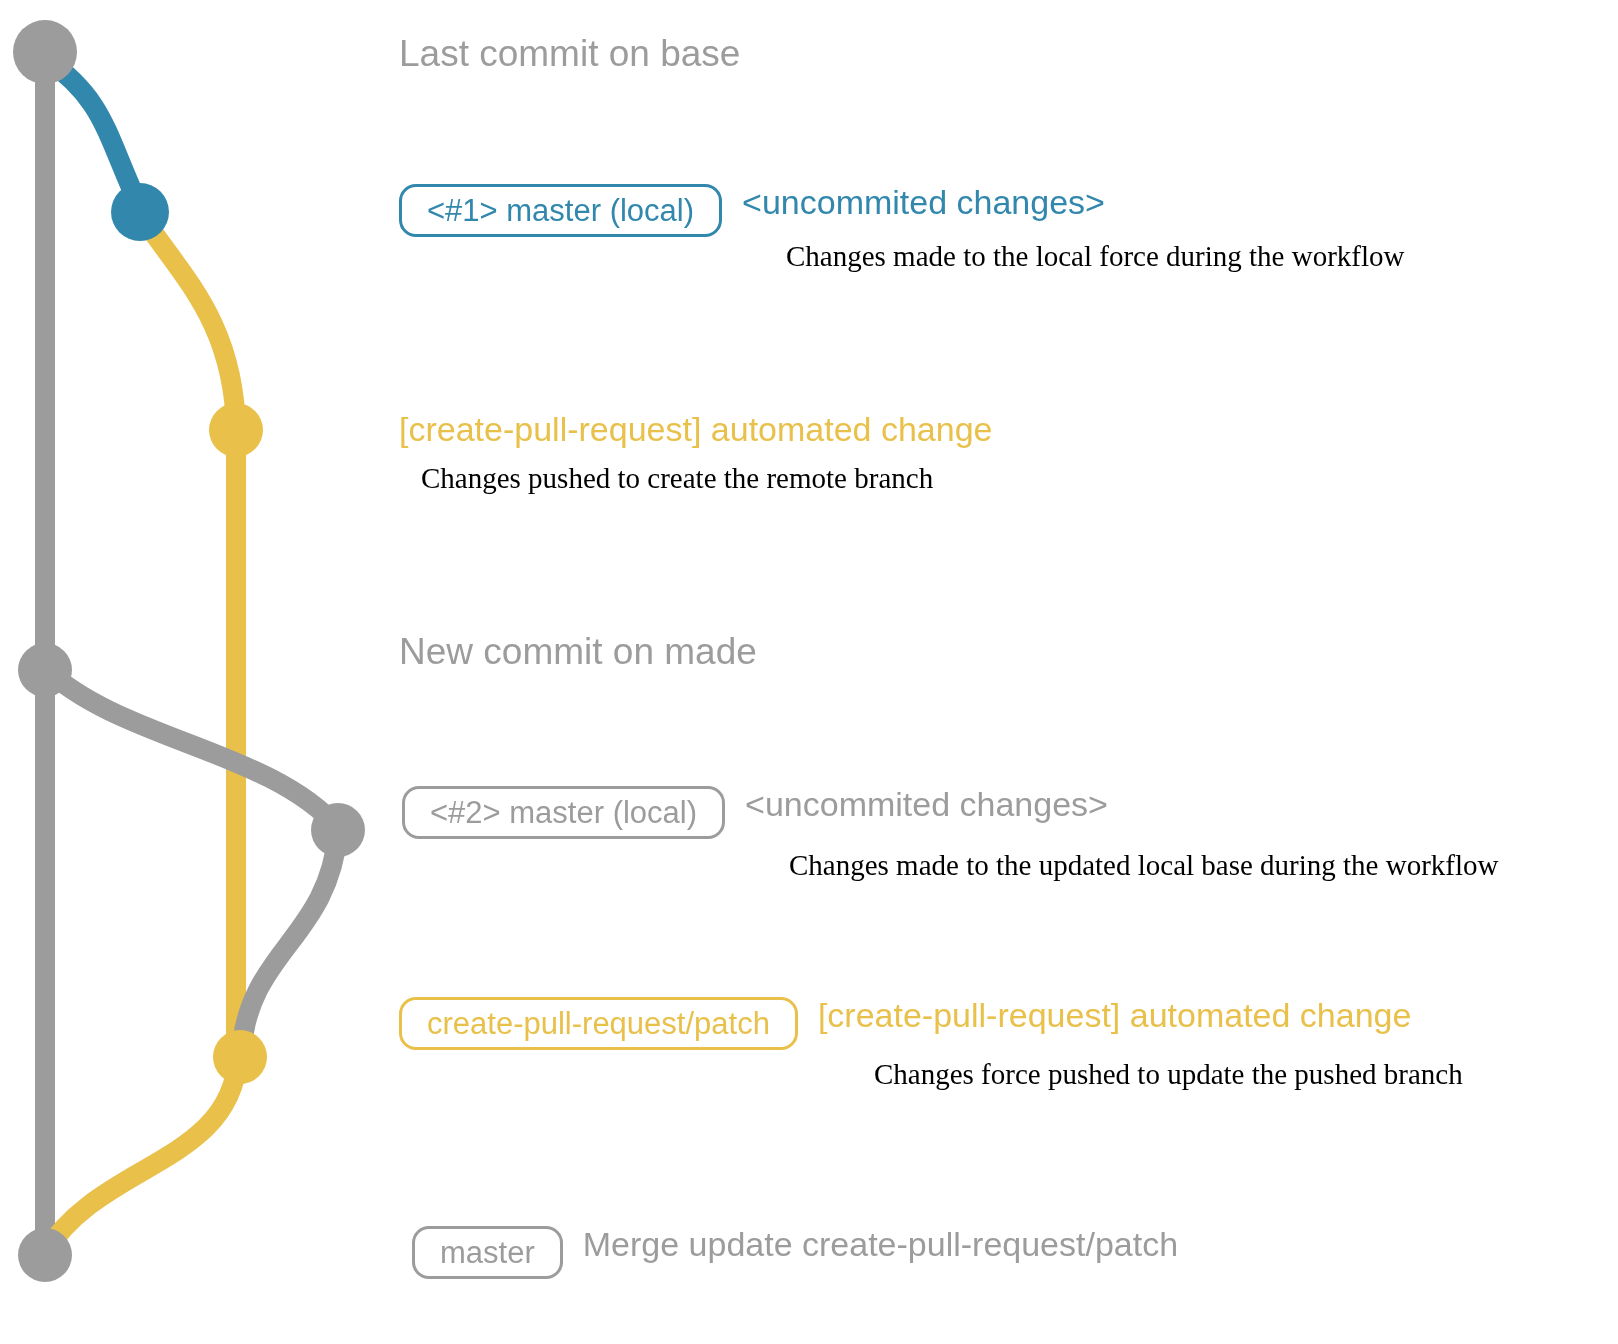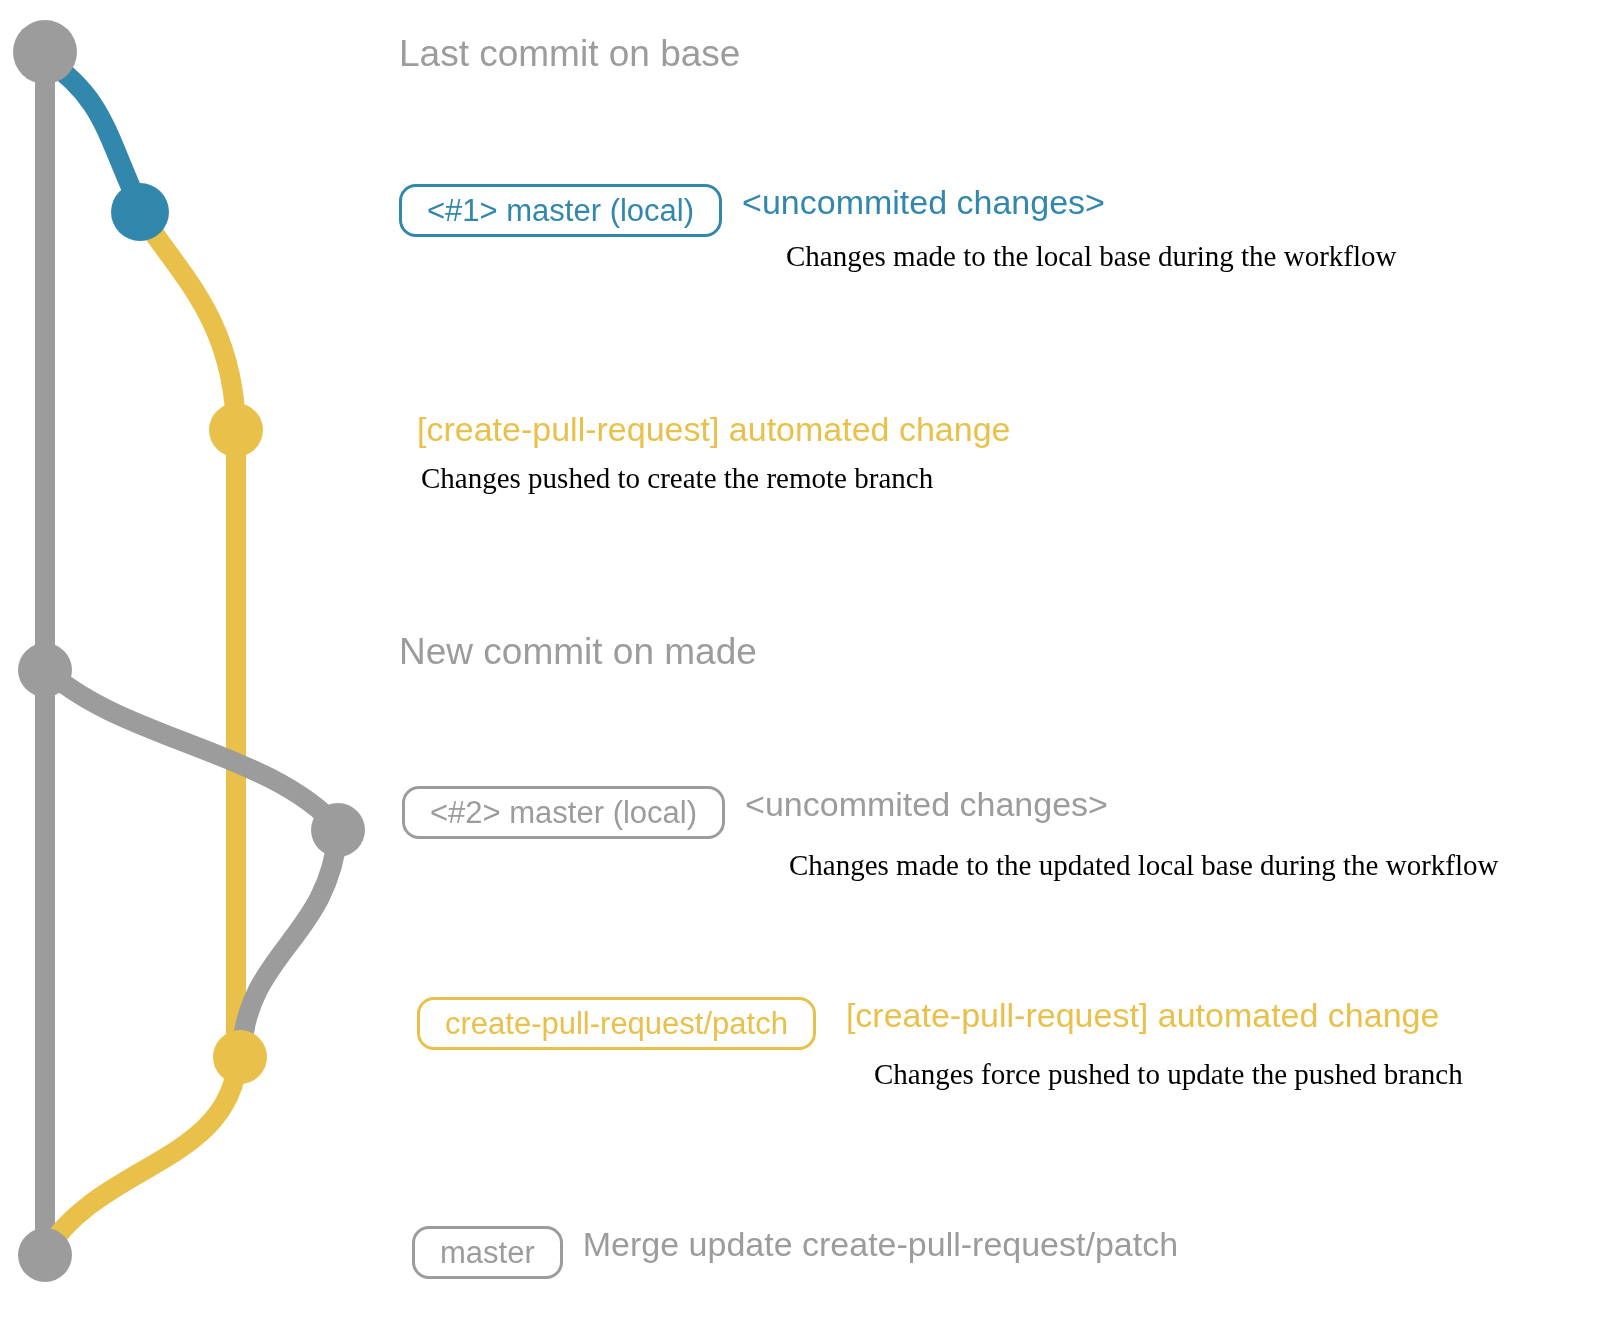--- a/index.html
+++ b/index.html
@@ -18,21 +18,21 @@
   .heading{font-size:37px;color:var(--gray);}
   .row{display:flex;gap:20px;}
   .badge{
     display:inline-flex;align-items:center;justify-content:center;
     border:3px solid currentColor;border-radius:17px;
     padding:5px 25px;font-size:31px;line-height:1.2;
   }
   .msg{font-size:34px;line-height:1.1;}
   .c-gray{color:var(--gray);}
   .c-blue{color:var(--blue);}
-  .c-yellow{color:var(--yellow);margin-left:18px;}
+  .c-yellow{color:var(--yellow);}
   .desc{
     font-family:"Liberation Serif",serif;
     font-size:29px;color:var(--black);line-height:1.15;
   }
 </style>
 </head>
 <body>
 
 <svg id="graph-svg" width="1618" height="1344" viewBox="0 0 1618 1344">
 
@@ -58,32 +58,32 @@
 </svg>
 
 <div class="abs heading" style="left:399px;top:33px">Last commit on base</div>
 
 <div class="abs heading" style="left:399px;top:631px">New commit on made</div>
 
 <div class="abs row" style="left:399px;top:184px">
   <span class="badge c-blue">&lt;#1&gt; master (local)</span>
   <span class="msg c-blue">&lt;uncommited changes&gt;</span>
 </div>
-<div class="abs desc" style="left:786px;top:240px">Changes made to the local base during the workflow</div>
+<div class="abs desc" style="left:786px;top:240px">Changes made to the local force during the workflow</div>
 
 <div class="abs msg c-yellow" style="left:399px;top:411px">[create-pull-request] automated change</div>
 <div class="abs desc" style="left:421px;top:462px">Changes pushed to create the remote branch</div>
 
 <div class="abs row" style="left:402px;top:786px">
   <span class="badge c-gray">&lt;#2&gt; master (local)</span>
   <span class="msg c-gray">&lt;uncommited changes&gt;</span>
 </div>
 <div class="abs desc" style="left:789px;top:849px">Changes made to the updated local base during the workflow</div>
 
-<div class="abs row" style="left:399px;top:997px;gap:12px">
+<div class="abs row" style="left:399px;top:997px;gap:20px">
   <span class="badge c-yellow">create-pull-request/patch</span>
   <span class="msg c-yellow">[create-pull-request] automated change</span>
 </div>
 <div class="abs desc" style="left:874px;top:1058px">Changes force pushed to update the pushed branch</div>
 
 <div class="abs row" style="left:412px;top:1226px;">
   <span class="badge c-gray">master</span>
   <span class="msg c-gray">Merge update create-pull-request/patch</span>
 </div>
 

